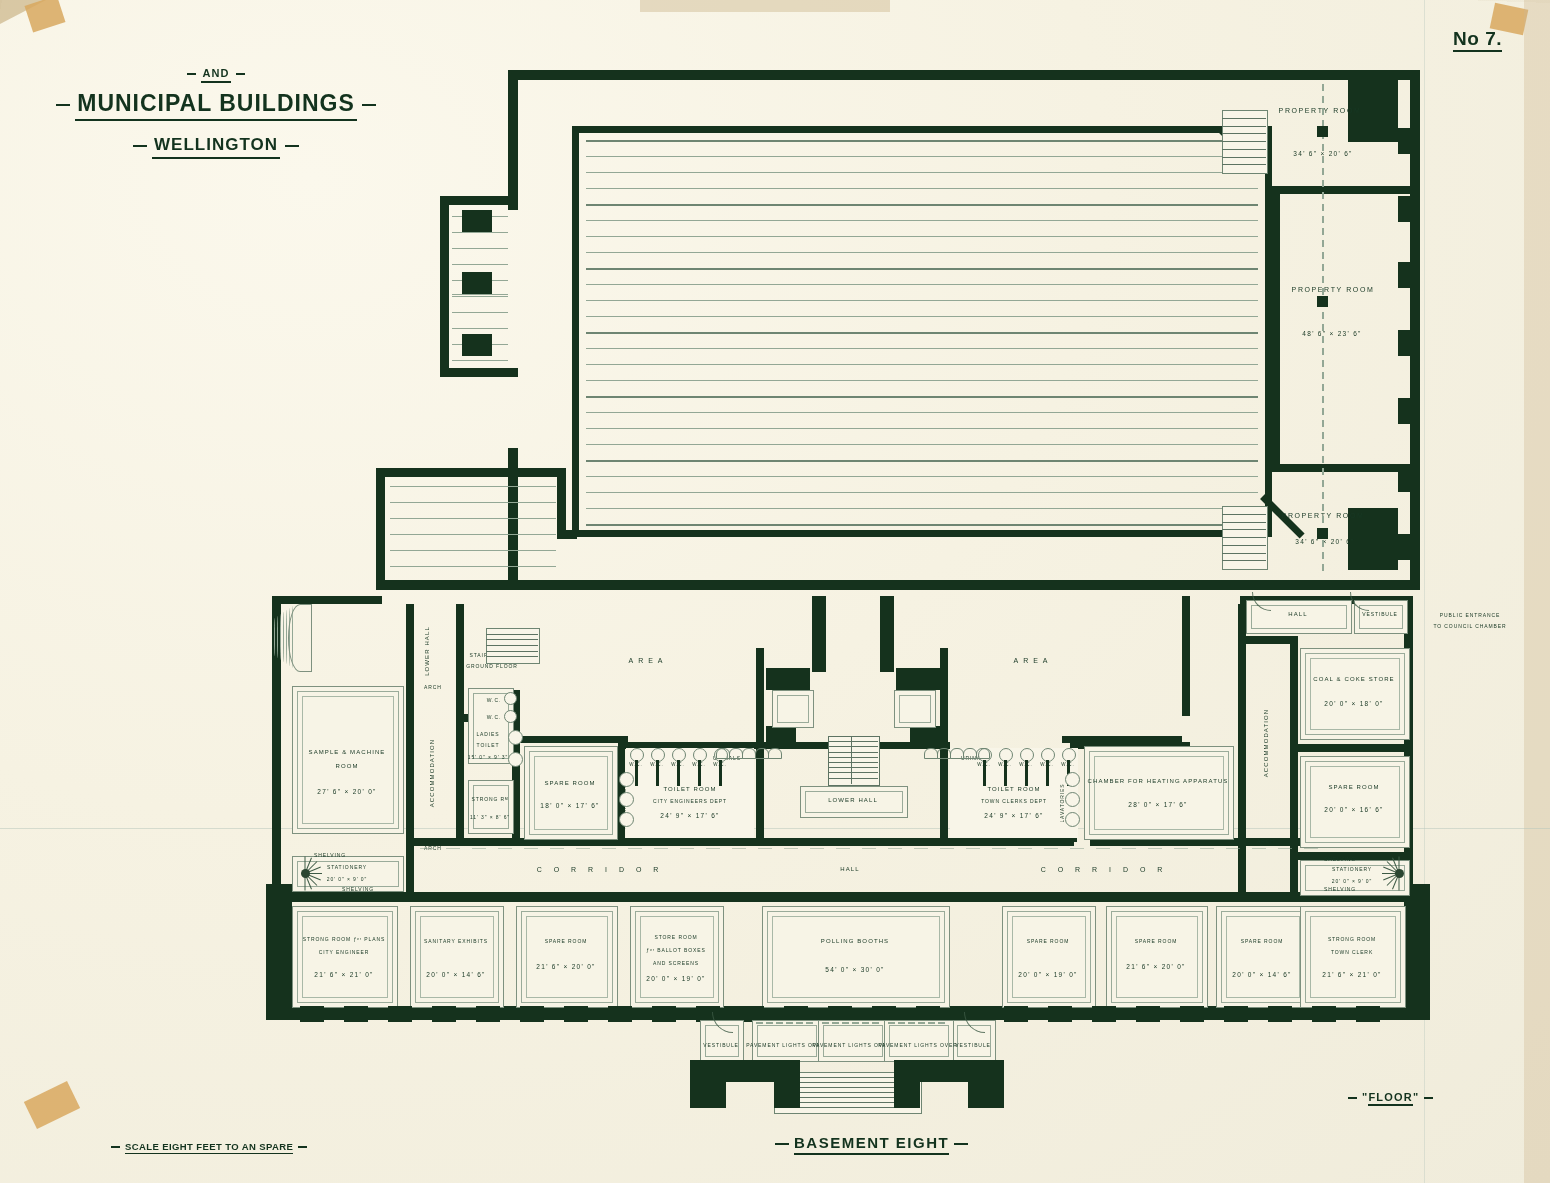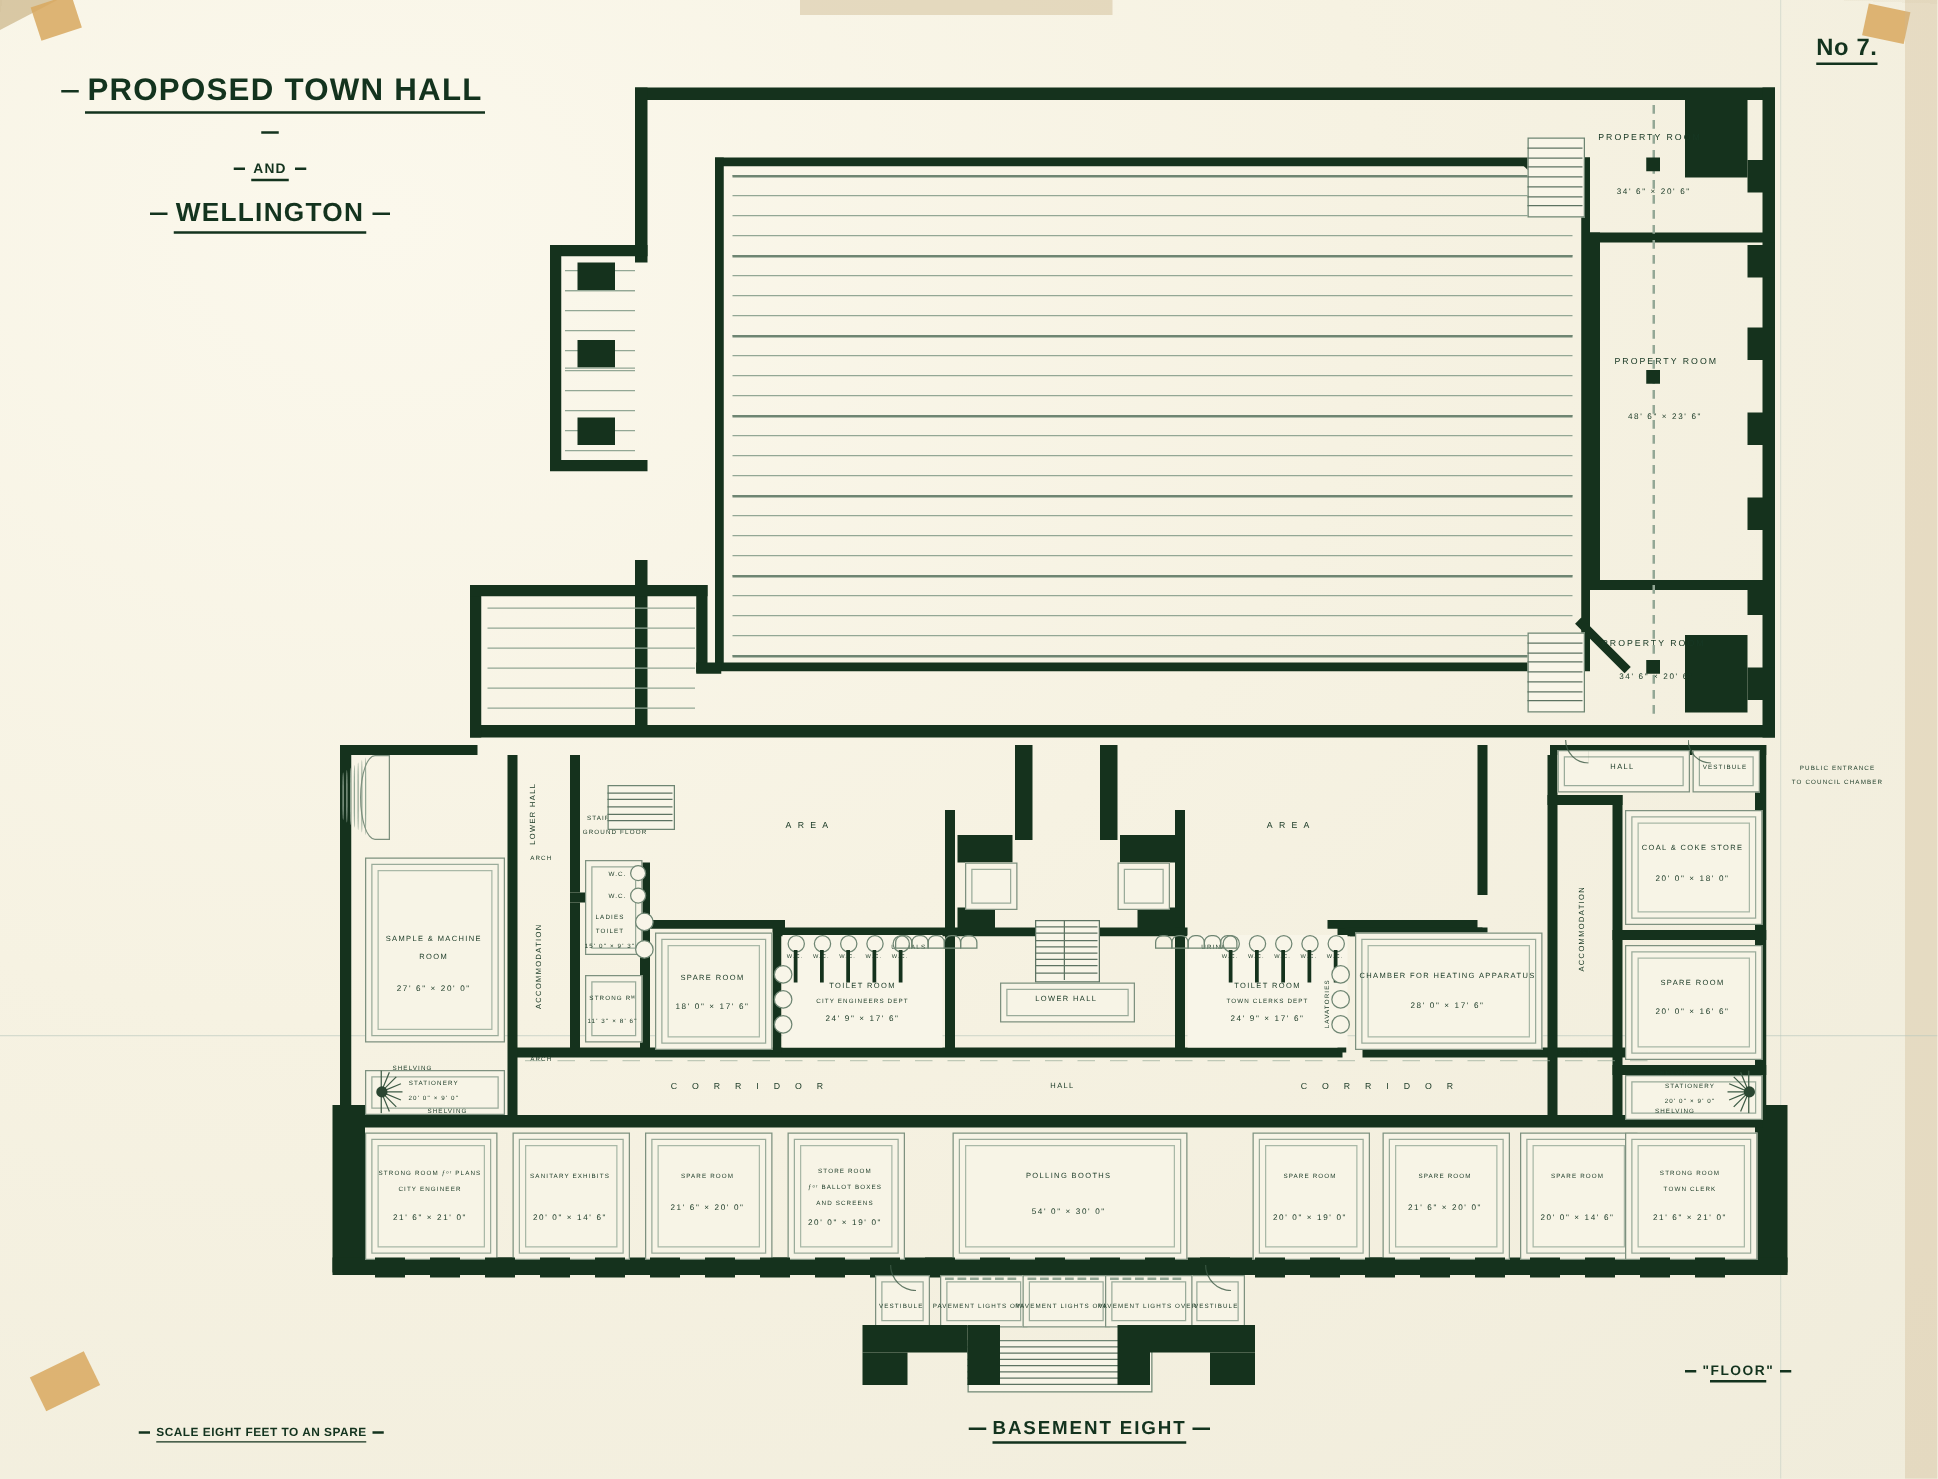--- a/index.html
+++ b/index.html
@@ -53,21 +53,21 @@
   
   #title{position:absolute;left:36px;top:58px;width:360px;}
   .tline{
     text-align:center;color:#13331e;
     font-family:"Liberation Sans", sans-serif;
     font-weight:bold;
   }
   .t1{font-size:25px;letter-spacing:1px;}
   .t2{font-size:11px;letter-spacing:1px;margin:9px 0 7px;}
   .t3{font-size:23px;letter-spacing:1px;}
-  .t4{font-size:21px;letter-spacing:1px;margin-top:14px;}
+  .t4{font-size:17px;letter-spacing:1px;margin-top:14px;}
   .ul{border-bottom:2px solid #13331e;display:inline-block;padding:0 2px 2px;}
   .dash{display:inline-block;width:14px;height:2px;background:#13331e;
          vertical-align:middle;margin:0 5px;}
   .dash.sm{width:9px;}
 
   #sheetno{position:absolute;right:48px;top:28px;font-weight:bold;font-size:19px;
            color:#13331e;letter-spacing:.5px;}
   #sheetno .u{border-bottom:2px solid #13331e;padding-bottom:1px;}
 
   #scalelbl{position:absolute;left:106px;top:1141px;font-size:9.5px;color:#13331e;
@@ -96,22 +96,22 @@
 <div class="edge-stain" style="left:1524px;top:0;width:26px;height:1183px;opacity:.35;"></div>
 
 <div class="crease" style="left:0;top:828px;width:1550px;height:1px;"></div>
 <div class="crease" style="left:1424px;top:0;width:1px;height:1183px;opacity:.4;"></div>
 
 <div id="sheetno">
   <span class="u">No 7.</span>
 </div>
 
 <div id="title">
-  <div class="tline t1"><span class="dash"></span><span class="ul">PROPOSED TOWN HALL</span><span class="dash"></span></div>
   <div class="tline t2"><span class="dash sm"></span><span class="ul">AND</span><span class="dash sm"></span></div>
+  <div class="tline t3"><span class="dash"></span><span class="ul">MUNICIPAL BUILDINGS</span><span class="dash"></span></div>
   <div class="tline t4"><span class="dash"></span><span class="ul">WELLINGTON</span><span class="dash"></span></div>
 </div>
 
 <div id="scalelbl">
   <span class="dash sm"></span><span class="u">SCALE EIGHT FEET TO AN SPARE</span><span class="dash sm"></span>
 </div>
 <div id="planlbl">
   <span class="dash"></span><span class="u">BASEMENT EIGHT</span><span class="dash"></span>
 </div>
 <div id="nom">

